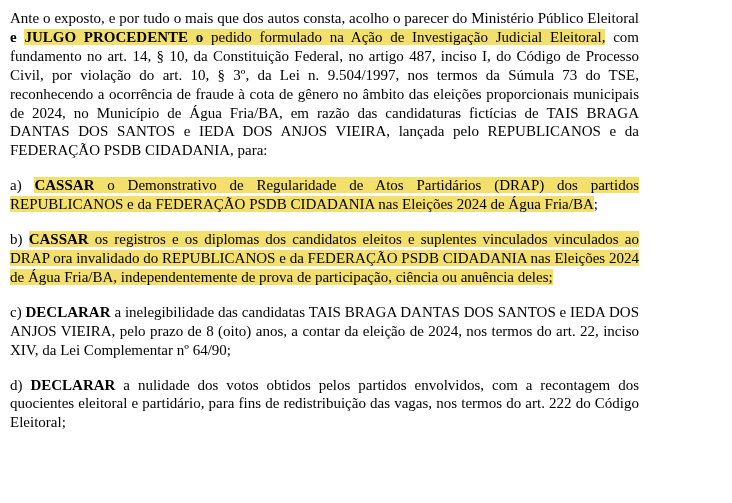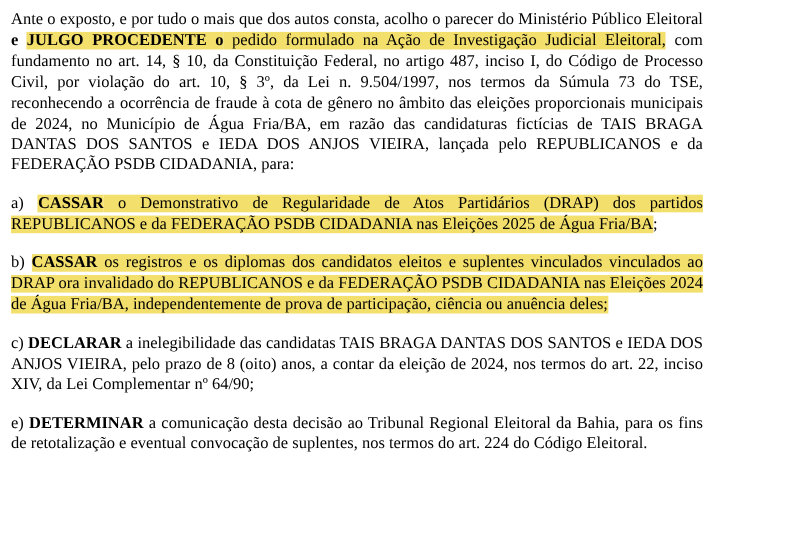--- a/index.html
+++ b/index.html
@@ -31,18 +31,18 @@
   .doc p:last-child{margin-bottom:0;}
   .b{font-weight:bold;}
   .hl{background:var(--hl);}
 </style>
 </head>
 <body>
 
 <div class="doc">
   <div>
       <p><span>Ante o exposto, e por tudo o mais que dos autos consta, acolho o parecer do Ministério Público Eleitoral </span><span class="b">e </span><span class="b hl">JULGO PROCEDENTE o</span><span class="hl"> pedido formulado na Ação de Investigação Judicial Eleitoral,</span><span> com fundamento no art. 14, § 10, da Constituição Federal, no artigo 487, inciso I, do Código de Processo Civil, por violação do art. 10, § 3º, da Lei n. 9.504/1997, nos termos da Súmula 73 do TSE, reconhecendo a ocorrência de fraude à cota de gênero no âmbito das eleições proporcionais municipais de 2024, no Município de Água Fria/BA, em razão das candidaturas fictícias de TAIS BRAGA DANTAS DOS SANTOS e IEDA DOS ANJOS VIEIRA, lançada pelo REPUBLICANOS e da FEDERAÇÃO PSDB CIDADANIA, para:</span></p>
-      <p><span>a) </span><span class="b hl">CASSAR</span><span class="hl"> o Demonstrativo de Regularidade de Atos Partidários (DRAP) dos partidos REPUBLICANOS e da FEDERAÇÃO PSDB CIDADANIA nas Eleições 2025 de Água Fria/BA</span><span>;</span></p>
+      <p><span>a) </span><span class="b hl">CASSAR</span><span class="hl"> o Demonstrativo de Regularidade de Atos Partidários (DRAP) dos partidos REPUBLICANOS e da FEDERAÇÃO PSDB CIDADANIA nas Eleições 2024 de Água Fria/BA</span><span>;</span></p>
       <p><span>b) </span><span class="b hl">CASSAR</span><span class="hl"> os registros e os diplomas dos candidatos eleitos e suplentes vinculados vinculados ao DRAP ora invalidado do REPUBLICANOS e da FEDERAÇÃO PSDB CIDADANIA nas Eleições 2024 de Água Fria/BA, independentemente de prova de participação, ciência ou anuência deles;</span></p>
       <p><span>c) </span><span class="b">DECLARAR</span><span> a inelegibilidade das candidatas TAIS BRAGA DANTAS DOS SANTOS e IEDA DOS ANJOS VIEIRA, pelo prazo de 8 (oito) anos, a contar da eleição de 2024, nos termos do art. 22, inciso XIV, da Lei Complementar nº 64/90;</span></p>
-      <p><span>e) </span><span class="b">DETERMINAR</span><span> a comunicação desta decisão ao Tribunal Regional Eleitoral da Bahia, para os fins de retotalização e eventual convocação de suplentes, nos termos do art. 224 do Código Eleitoral.</span></p>
+      <p><span>d) </span><span class="b">DECLARAR</span><span> a nulidade dos votos obtidos pelos partidos envolvidos, com a recontagem dos quocientes eleitoral e partidário, para fins de redistribuição das vagas, nos termos do art. 222 do Código Eleitoral;</span></p>
     </div>
 </div>
 
 </body></html>

